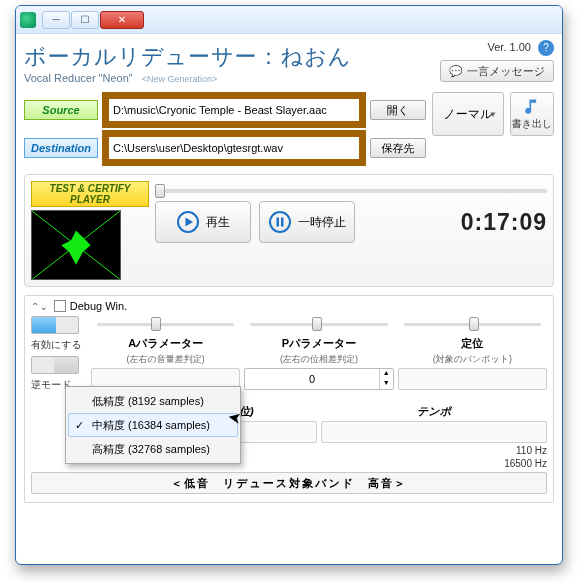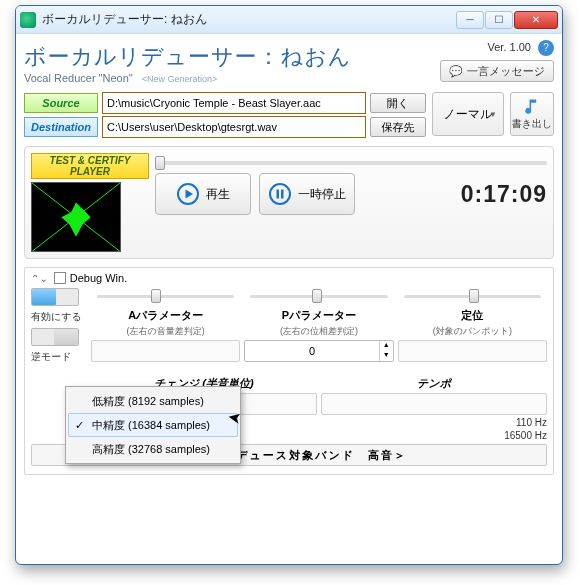--- a/index.html
+++ b/index.html
@@ -21,21 +21,21 @@
   .brand-sub { font-size: 9px; color: #8fa9bf; margin-left: 6px; }
   .ver-block { text-align: right; font-size: 11px; color: #333; }
   .help-badge { display: inline-block; width: 16px; height: 16px; border-radius: 8px; background: #3b8bd6; color: #fff; text-align: center; line-height: 16px; font-size: 10px; vertical-align: middle; margin-left: 4px; }
   .msg-btn { margin-top: 4px; height: 22px; padding: 0 8px; background: linear-gradient(#fdfdfd,#e6e6e6); border: 1px solid #b5b5b5; border-radius: 3px; display: inline-flex; align-items: center; gap: 4px; font-size: 11px; }
 
   .io-rows { margin-top: 4px; display: flex; gap: 6px; }
   .io-left { flex: 1; display: flex; flex-direction: column; gap: 2px; }
   .io-row { display: flex; align-items: center; gap: 4px; }
   .src-label, .dest-label { width: 74px; height: 20px; border: 1px solid #7ab824; background: linear-gradient(#eaffcf,#c8f495); color: #128a1e; font-style: italic; font-weight: bold; display: flex; align-items: center; justify-content: center; font-size: 11px; }
   .dest-label { border-color: #5aa7e0; background: linear-gradient(#e7f4ff,#cde7fb); color: #0b6db3; }
-  .path-input { flex: 1; height: 22px; border: 1px solid #a16207; padding: 8px 4px; font-size: 11px; background: #fff; }
+  .path-input { flex: 1; height: 36px; border: 7px solid #a16207; padding: 8px 4px; font-size: 11px; background: #fff; }
   .small-btn { height: 20px; width: 56px; background: linear-gradient(#fbfbfb,#e4e4e4); border: 1px solid #a8a8a8; border-radius: 2px; font-size: 11px; display: flex; align-items: center; justify-content: center; }
   .io-right { display: flex; gap: 6px; align-items: stretch; }
   .mode-select { width: 72px; height: 44px; border: 1px solid #bfbfbf; border-radius: 3px; background: linear-gradient(#fbfbfb,#ececec); display: flex; align-items: center; justify-content: center; font-size: 12px; position: relative; }
   .mode-select::after { content: "▼"; font-size: 8px; position: absolute; right: 6px; color: #666; }
   .export-btn { width: 44px; height: 44px; border: 1px solid #bfbfbf; border-radius: 3px; background: linear-gradient(#fdfdfd,#ececec); display: flex; flex-direction: column; align-items: center; justify-content: center; font-size: 10px; color: #333; }
   .export-btn .note-icon { width: 20px; height: 20px; fill: #3b8bd6; }
 
   .player-card { margin-top: 8px; border: 1px solid #d6d6d6; border-radius: 4px; padding: 6px; background: linear-gradient(#fefefe,#f3f3f3); display: flex; gap: 6px; }
   .vis-col { display: flex; flex-direction: column; gap: 3px; }
   .badge-player { background: linear-gradient(#fff07a,#ffd726); border: 1px solid #c9a800; color: #3a6a00; font-weight: bold; font-style: italic; font-size: 10px; padding: 1px 6px; width: 118px; text-align: center; }
@@ -88,21 +88,20 @@
   .cm-item.sel { background: #eaf3ff; border: 1px solid #a7cdf0; border-radius: 2px; padding-left: 23px; }
   .cm-item .check { position: absolute; left: 6px; font-size: 11px; }
   .cursor-ptr { position: absolute; left: 228px; top: 408px; z-index: 1001; font-size: 16px; transform: scaleX(-1) rotate(-10deg); color: #000; }
 </style>
 </head>
 <body>
 
 <div class="window">
   <div class="titlebar">
     <div class="app-icon"></div>
-    <div class="title-text">ボーカルリデューサー: ねおん</div>
     <div class="win-btns">
       <div class="win-btn">─</div>
       <div class="win-btn">☐</div>
       <div class="win-btn close">✕</div>
     </div>
   </div>
 
   <div class="content">
     <div class="header-row">
       <div class="brand-block">

